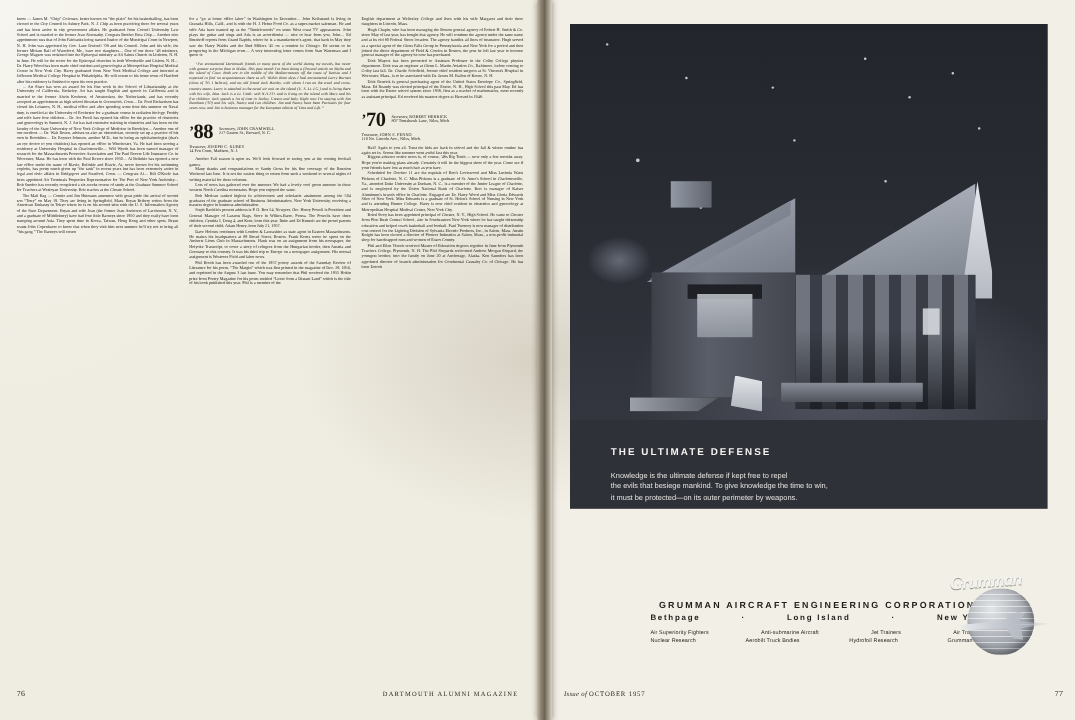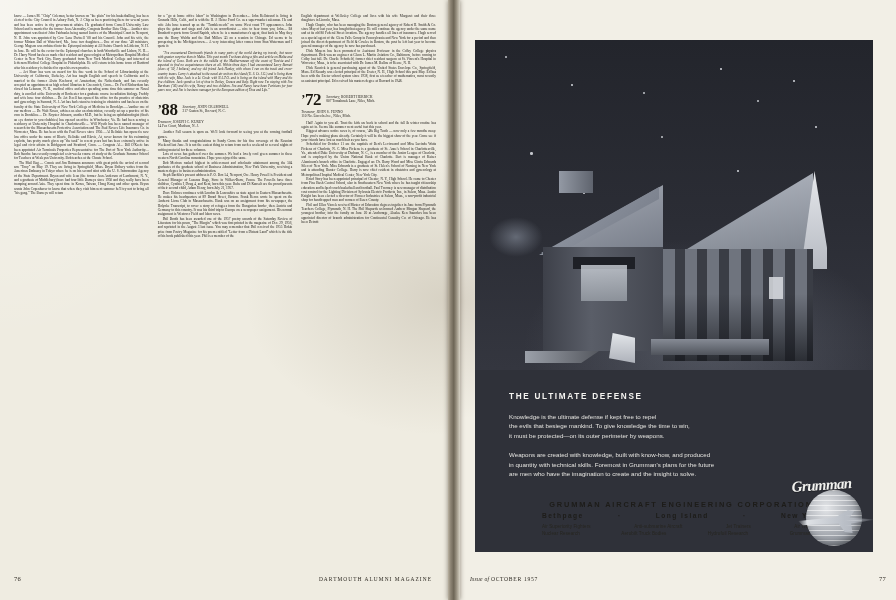--- a/index.html
+++ b/index.html
@@ -83,21 +83,21 @@
 
   
   .page-right{
     position:relative;
     width:436px;height:600px;
     background:#f2efe6;
     box-sizing:border-box;
     background-image:radial-gradient(ellipse at 0% 50%, rgba(120,105,80,.20), rgba(120,105,80,0) 28%);
   }
   .ad{
-    position:absolute;left:15px;top:40px;width:398px;height:512px;
+    position:absolute;left:15px;top:20px;width:398px;height:404px;
     background:#2f3139;
     overflow:hidden;
     color:#e9e7e2;
   }
   
   .photo{
     position:absolute;left:0;top:0;width:398px;height:330px;
     background:
       radial-gradient(ellipse 260px 150px at 58% 92%, rgba(150,158,172,.30), rgba(0,0,0,0) 70%),
       linear-gradient(to bottom,#23252c 0%,#2b2d35 55%,#34363f 100%);
@@ -296,21 +296,21 @@
         <p>Phil Booth has been awarded one of the 1957 poetry awards of the Saturday Review of Literature for his poem, “The Margin” which was first printed in the magazine of Dec. 29, 1956, and reprinted in the August 3 last issue. You may remember that Phil received the 1955 Hokin prize from Poetry Magazine for his poem entitled “Letter from a Distant Land” which is the title of his book published this year. Phil is a member of the</p>
       </div>
 
       <div class="col">
         <p class="noind">English department at Wellesley College and lives with his wife Margaret and their three daughters in Lincoln, Mass.</p>
         <p>Hugh Chapin, who has been managing the Boston general agency of Robert H. Smith &amp; Co. since May of last year, has bought that agency. He will continue the agency under the same name and at its old 80 Federal Street location. The agency handles all lines of insurance. Hugh served as a special agent of the Glens Falls Group in Pennsylvania and New York for a period and then joined the direct department of Field &amp; Cowles in Boston, the post he left last year to become general manager of the agency he now has purchased.</p>
         <p>Dick Mayers has been promoted to Assistant Professor in the Colby College physics department. Dick was an engineer at Glenn L. Martin Aviation Co., Baltimore, before coming to Colby last fall. Dr. Charlie Schofield, former chief resident surgeon at St. Vincent's Hospital in Worcester, Mass., is to be associated with Dr. James M. Ballou of Keene, N. H.</p>
         <p>Dick Reurick is general purchasing agent of the United States Envelope Co., Springfield, Mass. Ed Reaudy was elected principal of the Exeter, N. H., High School this past May. Ed has been with the Exeter school system since 1938, first as a teacher of mathematics, most recently as assistant principal. Ed received his masters degree at Harvard in 1948.</p>
 
         <div class="classhead">
-          <div class="classyear"><span class="ap">’</span><span>72</span></div>
+          <div class="classyear"><span class="ap">’</span><span>70</span></div>
           <div class="classmeta">
             <span class="it">Secretary,</span>
             <span class="cap">ROBERT HERRICK</span><br>
             <span>807 Tomahawk Lane, Niles, Mich.</span>
           </div>
         </div>
 
         <div class="treas">
           <span class="it">Treasurer,</span>
           <span class="cap">JOHN S. FENNO</span><br>

